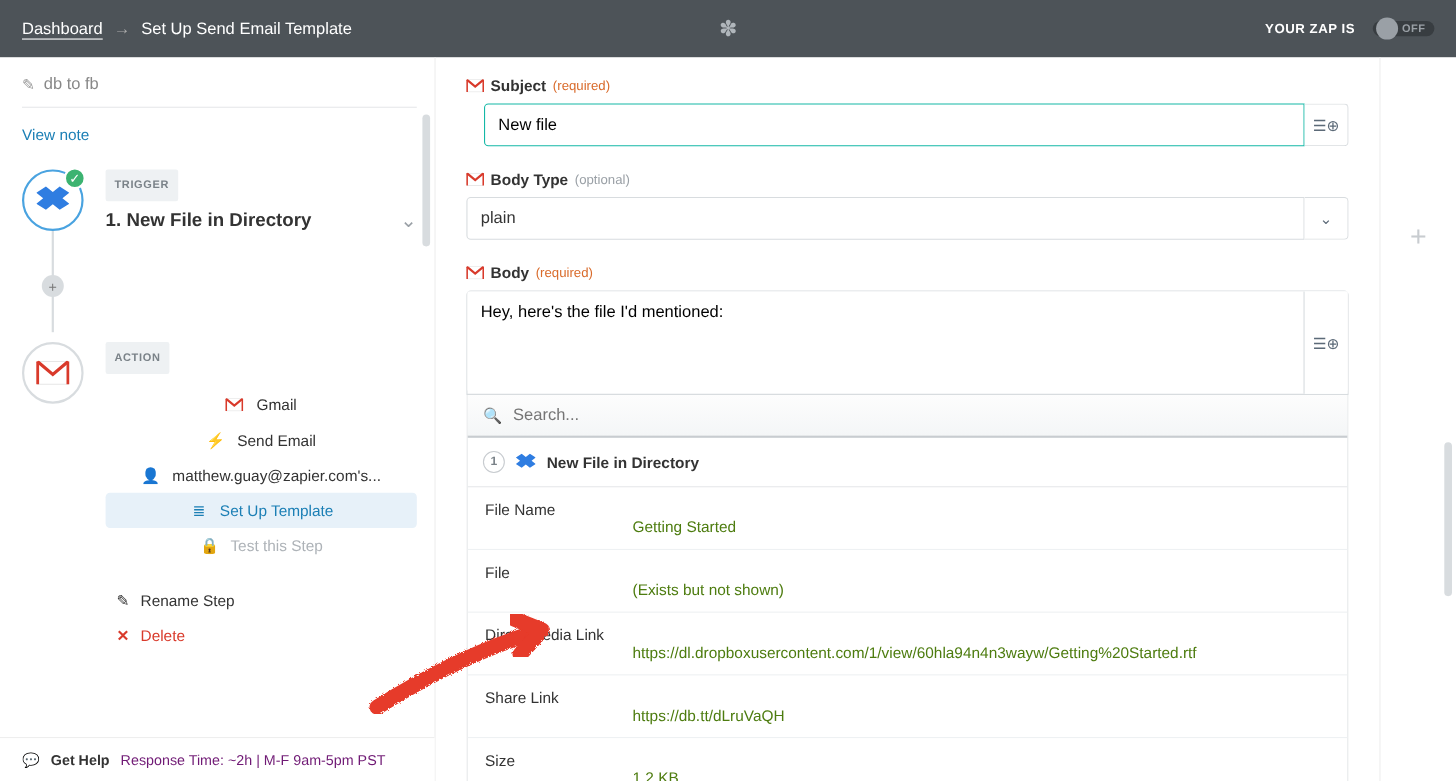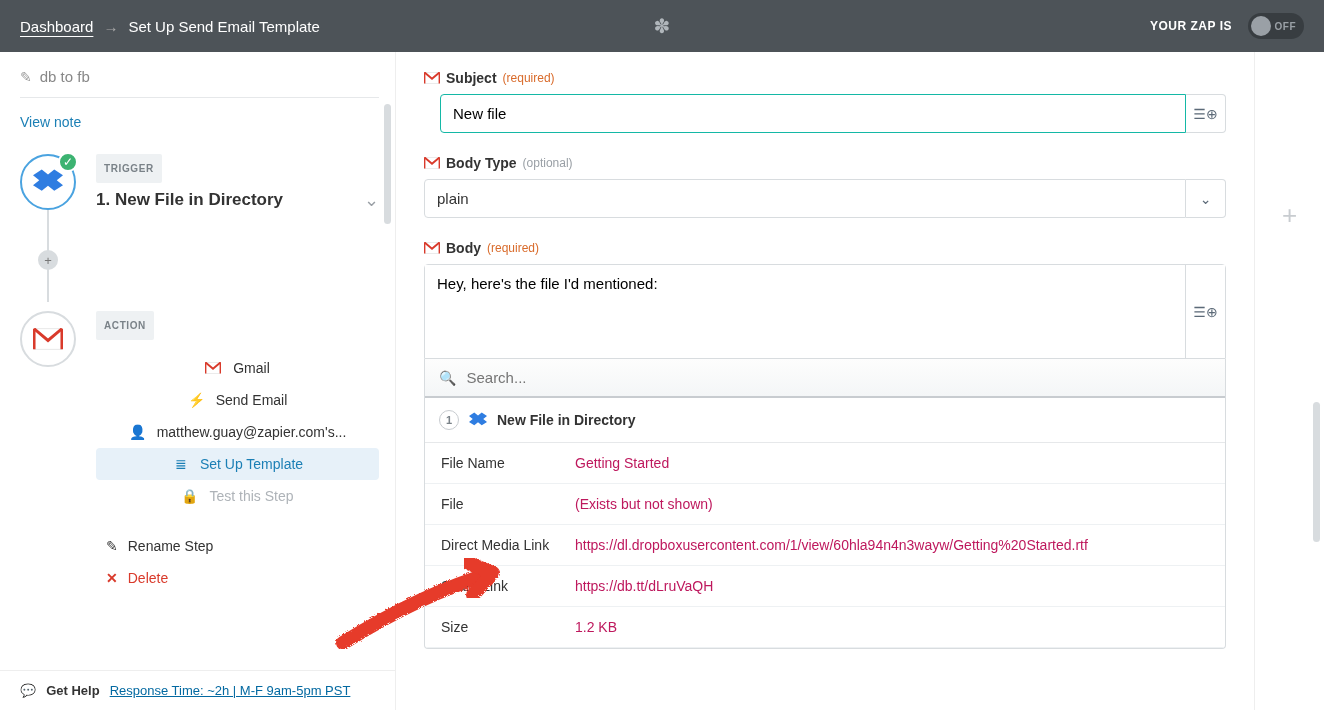--- a/index.html
+++ b/index.html
@@ -5,21 +5,21 @@
 * { box-sizing: border-box; margin: 0; padding: 0; }
 body { font-family: -apple-system, BlinkMacSystemFont, "Segoe UI", Helvetica, Arial, sans-serif; font-size: 14px; color: #333; background: #fff; width: 1324px; height: 710px; overflow: hidden; position: relative; }
 
 
 .topbar { height: 52px; background: #4d5358; color: #fff; display: flex; align-items: center; padding: 0 20px; position: relative; }
 .breadcrumb { display: flex; align-items: center; gap: 10px; font-size: 15px; }
 .breadcrumb .dash { text-decoration: underline; text-underline-offset: 4px; cursor: pointer; }
 .breadcrumb .arrow { color: #aaa; }
 .topbar .logo { position: absolute; left: 50%; transform: translateX(-50%); color: #b0b6bb; font-size: 20px; }
 .topbar-right { margin-left: auto; display: flex; align-items: center; gap: 16px; font-weight: 600; letter-spacing: .5px; font-size: 12px; }
-.toggle { width: 56px; height: 26px; background: #383d41; border-radius: 13px; position: relative; cursor: pointer; display: flex; align-items: center; }
+.toggle { width: 56px; height: 14px; background: #383d41; border-radius: 13px; position: relative; cursor: pointer; display: flex; align-items: center; }
 .toggle .knob { width: 20px; height: 20px; background: #9aa0a6; border-radius: 50%; position: absolute; left: 3px; }
 .toggle .off { position: absolute; right: 8px; color: #9aa0a6; font-size: 10px; font-weight: 600; }
 
 
 .layout { display: flex; height: calc(100% - 52px); }
 .sidebar { width: 396px; padding: 12px 16px 0 20px; position: relative; border-right: 1px solid #eee; }
 .sidebar-inner { height: 100%; overflow: hidden; }
 .zap-name-row { display: flex; align-items: center; gap: 8px; padding: 4px 0 8px; color: #888; }
 .zap-name-row .pencil { color: #999; }
 .zap-name-row input { border: none; outline: none; font-size: 15px; color: #888; width: 300px; }
@@ -48,21 +48,21 @@
 .substep.disabled { color:#aeb3b8; cursor:default; }
 .substep.disabled .ico { color:#c8ccd0; }
 .step-actions { margin-top: 18px; }
 .step-action { display:flex; align-items:center; gap:10px; padding:8px 10px; cursor:pointer; font-size:14px; }
 .step-action.delete { color:#d93a2b; }
 .step-action.delete .ico { color:#d93a2b; font-weight:700; }
 
 .sidebar-scrollbar { position:absolute; right:4px; top:52px; width:7px; height:120px; background:#d8dcdf; border-radius:4px; }
 
 .helpbar { position:absolute; bottom:0; left:0; right:0; padding:12px 20px; display:flex; align-items:center; gap:10px; font-size:13px; color:#333; background:#fff; border-top:1px solid #eee; }
-.helpbar .muted { color:#0369a1;text-decoration:underline; }
+.helpbar .muted { color:#701a75; }
 
 
 .main { flex:1; padding: 18px 28px 0 28px; overflow:hidden; position:relative; }
 .field-group { margin-bottom: 22px; }
 .field-label { display:flex; align-items:center; gap:6px; font-size:14px; font-weight:700; color:#333; margin-bottom:8px; }
 .field-label .req { color:#d96b2b; font-weight:400; font-size:12px; }
 .field-label .opt { color:#9aa0a6; font-weight:400; font-size:12px; }
 .gm-ico { width:16px; height:12px; display:inline-block; }
 .input-wrap { display:flex; }
 .text-input { flex:1; border:1px solid #14b8a6; border-radius:4px 0 0 4px; padding:10px 12px; font-size:15px; outline:none;margin-left:16px; }
@@ -75,21 +75,21 @@
 .textarea { width:100%; height:90px; padding:10px 50px 10px 12px; font-size:15px; outline:none; border:none; resize:none; font-family:inherit; }
 .textarea-btn { position:absolute; top:0; right:0; bottom:0; width:40px; border-left:1px solid #d8dcdf; display:flex; align-items:center; justify-content:center; background:#fff; cursor:pointer; color:#5c6a78; }
 
 .dropdown { border:1px solid #d8dcdf; border-top:none; border-radius:0 0 4px 4px; overflow:hidden; }
 .search-row { display:flex; align-items:center; gap:10px; padding:10px 14px; border-bottom:2px solid #c8ccd0; color:#9aa0a6; background:linear-gradient(#fdfdfd,#f4f6f7); }
 .search-row input { border:none; outline:none; font-size:15px; flex:1; background:transparent; color:#333; }
 .dd-header { display:flex; align-items:center; gap:10px; padding:12px 14px; font-weight:700; border-bottom:1px solid #e6e8ea; }
 .num-circle { width:20px; height:20px; border:1px solid #c8ccd0; border-radius:50%; display:flex; align-items:center; justify-content:center; font-size:11px; color:#7a8288; font-weight:600; }
 .dd-row { display:flex; gap:14px; padding:12px 16px; border-bottom:1px solid #eef1f3; cursor:pointer; font-size:14px; }
 .dd-key { color:#333; font-weight:500; min-width:120px; }
-.dd-val { color:#be185d; word-break:break-all; }
+.dd-val { color:#4d7c0f; word-break:break-all;margin-top:16px; }
 
 .right-gutter { width:70px; border-left:1px solid #eee; position:relative; }
 .right-plus { position:absolute; top:148px; left:50%; transform:translateX(-50%); font-size:26px; color:#c8ccd0; cursor:pointer; font-weight:300; }
 .right-scroll { position:absolute; right:4px; top:350px; width:7px; height:140px; background:#d8dcdf; border-radius:4px; }
 
 .annot-arrow { position:absolute; left:332px; top:542px; pointer-events:none; z-index:50; }
 
 
 .dbx { fill:#2f7de1; }
 svg { display:block; }

